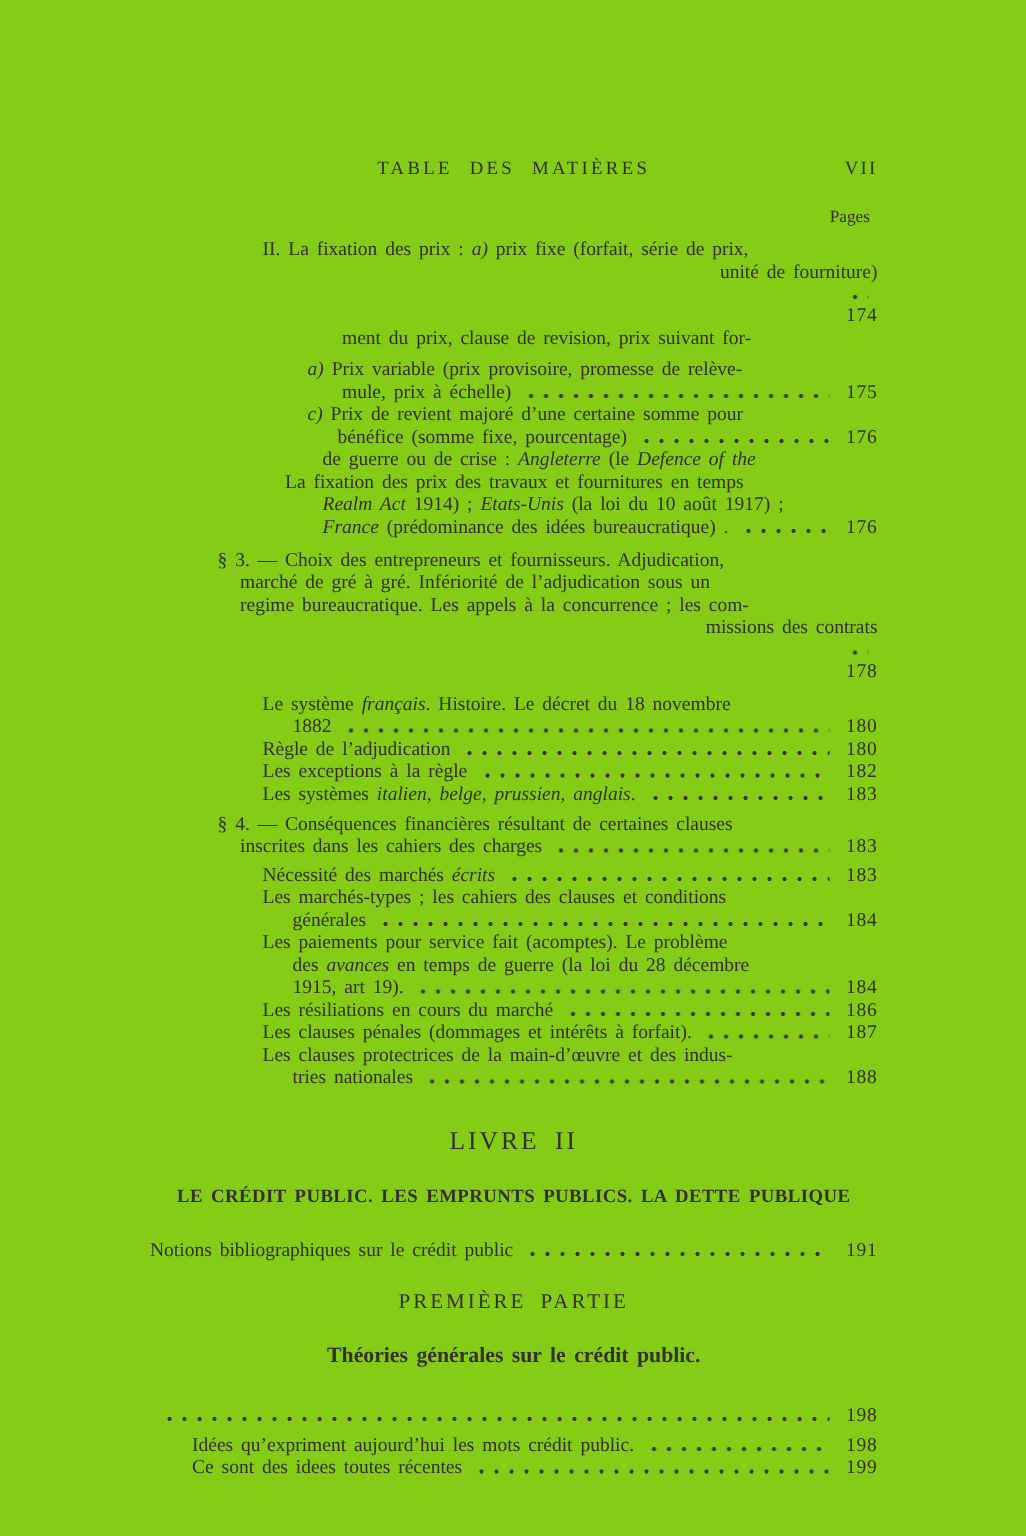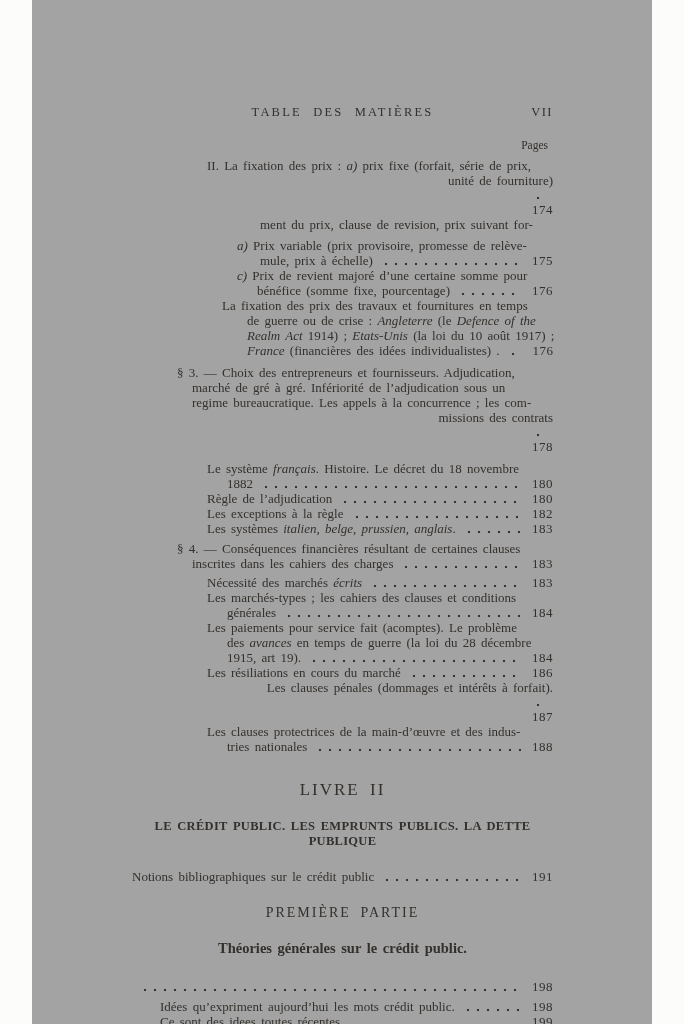--- a/index.html
+++ b/index.html
@@ -1,21 +1,21 @@
 <!DOCTYPE html>
 <html><head>
 <meta charset="utf-8">
 <style>
   html, body { margin: 0; padding: 0; background: #fcfcfa; }
   .page {
     position: relative;
-    width: 620px;
+    width: 684px;
     height: 1024px;
     margin: 0 auto;
-    background: #a3a3a3;
+    background: #84cc16;
     color: #34302c;
     font-family: "Liberation Serif", serif;
     box-sizing: border-box;
     padding: 104px 99px 0 100px;
     overflow: hidden;
   }
   
   .running-head {
     position: relative;
     text-align: center;
@@ -134,31 +134,31 @@
         <span class="pgnum">175</span>
       </div>
       <div class="toc-row" style="padding-left: 105px;">
         <span class="toc-text"><i>c)</i><span> Prix de revient majoré d’une certaine somme pour</span></span>
       </div>
       <div class="toc-row" style="padding-left: 125px;">
         <span class="toc-text"><span>bénéfice (somme fixe, pourcentage)</span></span>
         <span class="leader"></span>
         <span class="pgnum">176</span>
       </div>
+      <div class="toc-row" style="padding-left: 115px;">
+        <span class="toc-text"><span>de guerre ou de crise : </span><i>Angleterre</i><span> (le </span><i>Defence of the</i></span>
+      </div>
       <div class="toc-row" style="padding-left: 90px;">
         <span class="toc-text"><span>La fixation des prix des travaux et fournitures en temps</span></span>
       </div>
       <div class="toc-row" style="padding-left: 115px;">
-        <span class="toc-text"><span>de guerre ou de crise : </span><i>Angleterre</i><span> (le </span><i>Defence of the</i></span>
+        <span class="toc-text"><i>Realm Act</i><span> 1914) ; </span><i>Etats-Unis</i><span> (la loi du 10 août 1917) ;</span></span>
       </div>
       <div class="toc-row" style="padding-left: 115px;">
-        <span class="toc-text"><i>Realm Act</i><span> 1914) ; </span><i>Etats-Unis</i><span> (la loi du 10 août 1917) ;</span></span>
-      </div>
-      <div class="toc-row" style="padding-left: 115px;">
-        <span class="toc-text"><i>France</i><span> (financières des idées individualistes) .</span></span>
+        <span class="toc-text"><i>France</i><span> (prédominance des idées bureaucratique) .</span></span>
         <span class="leader"></span>
         <span class="pgnum">176</span>
       </div>
       <div class="toc-row" style="padding-left: 45px; margin-top: 7px;">
         <span class="toc-text"><span>§ 3. — Choix des entrepreneurs et fournisseurs. Adjudication,</span></span>
       </div>
       <div class="toc-row" style="padding-left: 60px;">
         <span class="toc-text"><span>marché de gré à gré. Infériorité de l’adjudication sous un</span></span>
       </div>
       <div class="toc-row" style="padding-left: 60px;">
@@ -222,21 +222,21 @@
       <div class="toc-row" style="padding-left: 95px;">
         <span class="toc-text"><span>1915, art 19).</span></span>
         <span class="leader"></span>
         <span class="pgnum">184</span>
       </div>
       <div class="toc-row" style="padding-left: 75px;">
         <span class="toc-text"><span>Les résiliations en cours du marché</span></span>
         <span class="leader"></span>
         <span class="pgnum">186</span>
       </div>
-      <div class="toc-row" style="padding-left: 75px; flex-direction: column;">
+      <div class="toc-row" style="padding-left: 75px;">
         <span class="toc-text"><span>Les clauses pénales (dommages et intérêts à forfait).</span></span>
         <span class="leader"></span>
         <span class="pgnum">187</span>
       </div>
       <div class="toc-row" style="padding-left: 75px;">
         <span class="toc-text"><span>Les clauses protectrices de la main-d’œuvre et des indus-</span></span>
       </div>
       <div class="toc-row" style="padding-left: 95px;">
         <span class="toc-text"><span>tries nationales</span></span>
         <span class="leader"></span>

